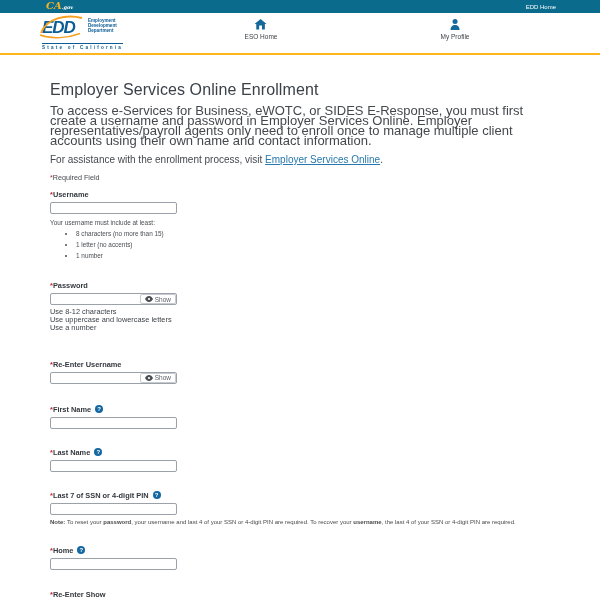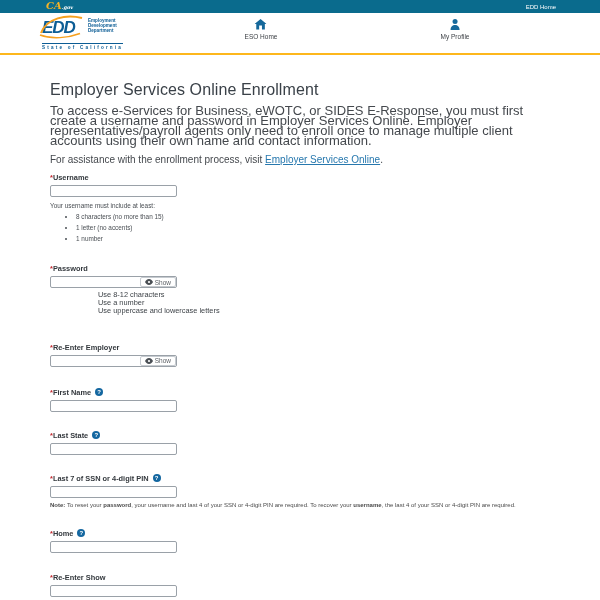--- a/index.html
+++ b/index.html
@@ -48,21 +48,21 @@
   .field-label { display: flex; align-items: center; font-size: 7.4px; font-weight: bold; color: #33383D; }
   .help { width: 8px; height: 8px; margin-left: 4px; border-radius: 50%; background: #1467A0; color: #fff; font-size: 6px; font-weight: bold; line-height: 8px; text-align: center; display: inline-block; cursor: pointer; }
   .text-input { display: block; margin-top: 3px; width: 127px; height: 12px; padding: 0 3px; border: 1px solid #9AA1A8; border-radius: 2px; background: #fff; font-family: inherit; font-size: 7px; color: #333; }
   .input-wrap { position: relative; width: 127px; margin-top: 3px; }
   .input-wrap .text-input { margin-top: 0; width: 100%; }
   .show-btn { position: absolute; right: 1px; top: 1px; height: 10px; display: flex; align-items: center; gap: 2px; padding: 0 4px; background: #fff; border: 1px solid #C6CBD0; border-radius: 2px; font-family: inherit; font-size: 6.5px; color: #5A5F64; cursor: pointer; }
 
   .hint-title { margin-top: 5px; font-size: 6.4px; color: #4A4F54; }
   .hint-list { margin: 2px 0 0; padding-left: 26px; }
   .hint-list li { font-size: 6.4px; color: #4A4F54; margin-top: 4px; }
-  .pw-hints div { font-size: 7.4px; line-height: 8.2px; color: #3E4348; margin-left: 48px; }
+  .pw-hints div { font-size: 7.4px; line-height: 8.2px; color: #3E4348; }
   .pw-hints { margin-top: 3px; }
   .note { margin: 4px 0 0; font-size: 6px; color: #4A4A4A; }
 </style>
 </head>
 <body>
 
 <div class="viewport">
 
   <div class="topbar">
     <a class="cagov" href="#"><span>CA</span><span class="gov">.gov</span></a>
@@ -102,20 +102,21 @@
     </a>
   </div>
 
   <div class="content">
     <h1 class="page-title">Employer Services Online Enrollment</h1>
 
     <p class="intro">To access e-Services for Business, eWOTC, or SIDES E-Response, you must first create a username and password in Employer Services Online. Employer representatives/payroll agents only need to enroll once to manage multiple client accounts using their own name and contact information.</p>
 
     <p class="assist"><span>For assistance with the enrollment process, visit </span><a class="link" href="#">Employer Services Online</a><span>.</span></p>
 
+    <p class="required-line"><span class="req">*</span><span>Required Field</span></p>
 
     <div class="field f-username">
       <div class="field-label">
           <span class="req">*</span>
           <span>Username</span>
         </div>
       <input class="text-input" type="text" value="" style="">
       <div class="hint-title">Your username must include at least:</div>
       <ul class="hint-list">
         <li>8 characters (no more than 15)</li>
@@ -134,29 +135,29 @@
         <button class="show-btn">
           <svg width="8" height="6" viewBox="0 0 8 6">
             <path d="M4 0 C2 0 .6 1.5 0 3 C.6 4.5 2 6 4 6 C6 6 7.4 4.5 8 3 C7.4 1.5 6 0 4 0 Z" fill="#4A4F54"></path>
             <circle cx="4" cy="3" r="1.1" fill="#ffffff"></circle>
           </svg>
           <span>Show</span>
         </button>
       </div>
       <div class="pw-hints">
         <div>Use 8-12 characters</div>
+        <div>Use uppercase and lowercase letters</div>
         <div>Use a number</div>
-        <div>Use uppercase and lowercase letters</div>
       </div>
     </div>
 
     <div class="field f-repassword">
       <div class="field-label">
           <span class="req">*</span>
-          <span>Re-Enter Employer</span>
+          <span>Re-Enter Username</span>
         </div>
       <div class="input-wrap">
         <input class="text-input" type="password" value="" style="">
         <button class="show-btn">
           <svg width="8" height="6" viewBox="0 0 8 6">
             <path d="M4 0 C2 0 .6 1.5 0 3 C.6 4.5 2 6 4 6 C6 6 7.4 4.5 8 3 C7.4 1.5 6 0 4 0 Z" fill="#4A4F54"></path>
             <circle cx="4" cy="3" r="1.1" fill="#ffffff"></circle>
           </svg>
           <span>Show</span>
         </button>
@@ -168,21 +169,21 @@
           <span class="req">*</span>
           <span>First Name</span>
           <span class="help">?</span>
         </div>
       <input class="text-input" type="text" value="" style="">
     </div>
 
     <div class="field f-last">
       <div class="field-label">
           <span class="req">*</span>
-          <span>Last State</span>
+          <span>Last Name</span>
           <span class="help">?</span>
         </div>
       <input class="text-input" type="text" value="" style="">
     </div>
 
     <div class="field f-ssn">
       <div class="field-label">
           <span class="req">*</span>
           <span>Last 7 of SSN or 4-digit PIN</span>
           <span class="help">?</span>

